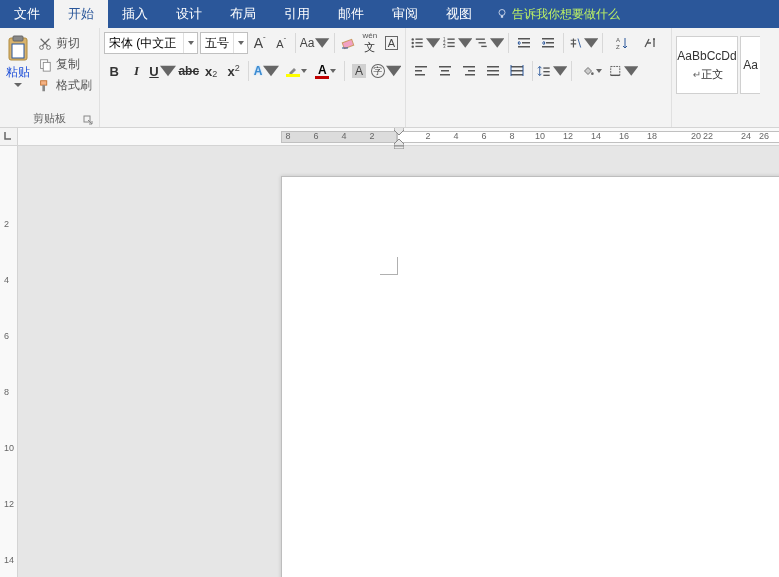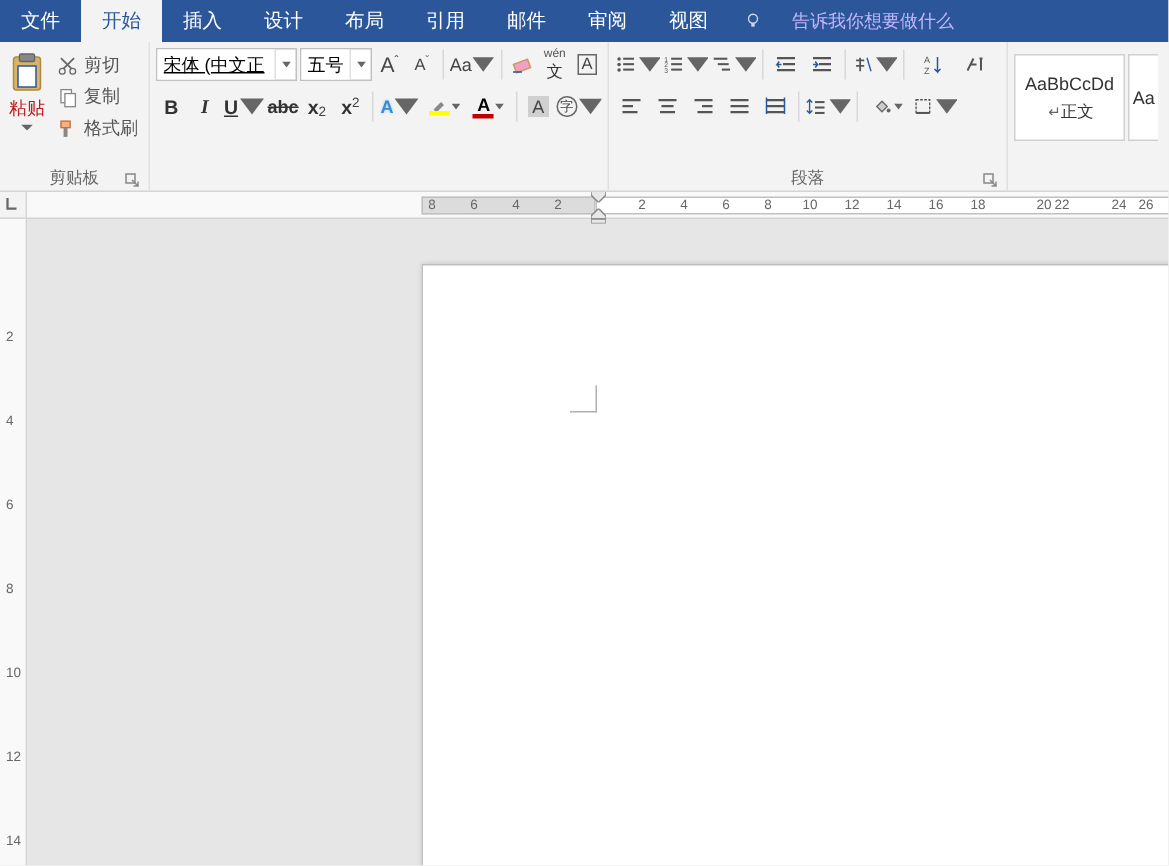--- a/index.html
+++ b/index.html
@@ -3,61 +3,61 @@
 <meta charset="utf-8">
 <style>
 * { margin: 0; padding: 0; box-sizing: border-box; font-family: "Microsoft YaHei", "Segoe UI", sans-serif; }
 body { background: #e6e6e6; width: 779px; height: 577px; overflow: hidden; font-size: 12px; }
 
 
 .menubar { background: #2b579a; height: 28px; display: flex; align-items: stretch; color: #fff; }
 .menu-item { padding: 0 14px; display: flex; align-items: center; font-size: 13px; cursor: pointer; }
 .menu-item.file { background: #2b579a; }
 .menu-item.active { background: #f3f3f3; color: #2b579a; }
-.tell-me { display: flex; align-items: center; padding: 0 10px; color: #c4b5fd; font-size: 12px; gap: 20px; }
+.tell-me { display: flex; align-items: center; padding: 0 10px; color: #bef264; font-size: 12px; gap: 4px; }
 .bulb { width: 12px; height: 12px; }
 
 
 .ribbon { background: #f3f3f3; border-bottom: 1px solid #d4d4d4; height: 100px; display: flex; }
 .group { border-right: 1px solid #e0e0e0; display: flex; flex-direction: column; justify-content: space-between; padding: 4px 4px 0 4px; position: relative; }
 .group-body { display: flex; gap: 2px; }
 .group-label-row { display: flex; justify-content: center; align-items: center; height: 18px; color: #666; font-size: 11px; position: relative; }
 .group-label-row .launcher { position: absolute; right: 2px; bottom: 2px; width: 10px; height: 10px; }
 
 
 .paste-btn { width: 36px; display: flex; flex-direction: column; align-items: center; gap: 0; }
 .paste-icon-box { width: 28px; height: 28px; margin-top: 2px; }
-.paste-label { font-size: 12px; color: #b91c1c; margin-top: 2px; }
+.paste-label { font-size: 12px; color: #1d4ed8; margin-top: 2px; }
 .paste-dd { width: 8px; height: 4px; margin-top: 2px; }
 .clip-side { display: flex; flex-direction: column; gap: 2px; padding-top: 2px; }
 .clip-row { display: flex; align-items: center; gap: 4px; padding: 1px 4px; color: #555; font-size: 12px; white-space: nowrap; }
 .clip-row svg { width: 14px; height: 14px; }
 
 
 .font-rows { display: flex; flex-direction: column; gap: 6px; }
 .row { display: flex; align-items: center; gap: 2px; }
 .combo { display: flex; align-items: center; background: #fff; border: 1px solid #c0c0c0; height: 22px; }
 .combo input { border: none; outline: none; font-size: 12px; padding: 0 4px; height: 20px; }
 .combo .dd { width: 14px; height: 20px; display: flex; align-items: center; justify-content: center; border-left: 1px solid #e0e0e0; }
-.font-name input { width: 78px; text-decoration: underline; }
+.font-name input { width: 78px; }
 .font-size input { width: 32px; text-align: left; }
 .small-btn { width: 22px; height: 22px; display: flex; align-items: center; justify-content: center; color: #444; }
 .small-btn.dd-split { width: 30px; justify-content: center; gap: 1px; }
 .small-btn svg { width: 16px; height: 16px; }
 .btn-txt { font-size: 13px; font-weight: bold; color: #333; }
 .btn-sub { font-size: 9px; position: relative; top: 3px; }
 .btn-sup { font-size: 9px; position: relative; top: -3px; }
 .color-bar { width: 14px; height: 3px; margin-top: -1px; }
 .stack-btn { display: flex; flex-direction: column; align-items: center; justify-content: center; width: 22px; height: 22px; }
 
 
 
 
 .styles-body { display: flex; align-items: flex-start; gap: 0; padding-top: 4px; }
-.style-box { width: 74px; height: 58px; border: 1px solid #d0d0d0; background: #fff; display: flex; flex-direction: column; align-items: center; justify-content: center; gap: 4px; margin-right: 2px; }
+.style-box { width: 62px; height: 58px; border: 1px solid #d0d0d0; background: #fff; display: flex; flex-direction: column; align-items: center; justify-content: center; gap: 4px; margin-right: 2px; }
 .style-box.cut { width: 20px; overflow: hidden; border-right: none; }
 .style-sample { font-size: 12px; color: #333; }
 .style-name { font-size: 11px; color: #333; text-align: right; }
 .style-arrow { font-size: 10px; color: #666; margin-left: 2px; }
 
 
 .workspace { display: flex; height: calc(577px - 128px); }
 .left-gutter { width: 18px; background: #e6e6e6; border-right: 1px solid #d4d4d4; display: flex; flex-direction: column; }
 .left-gutter .tab-stub { height: 18px; border-bottom: 1px solid #d4d4d4; background: #f3f3f3; }
 .v-ruler { flex: 1; background: #f9f9f9; position: relative; }
@@ -401,27 +401,20 @@
         <div class="small-btn dd-split">
             <svg viewBox="0 0 16 16">
               <rect x="3" y="3" width="10" height="10" fill="none" stroke="#555" stroke-dasharray="2 1"></rect>
               <rect x="3" y="12" width="10" height="1.5" fill="#555"></rect>
             </svg>
             <svg class="dd-tri" viewBox="0 0 6 4">
               <path d="M0 0 L3 4 L6 0" fill="#666"></path>
             </svg>
           </div>
       </div>
-    </div>
-    <div class="group-label-row">
-      <span>段落</span>
-      <svg class="launcher" viewBox="0 0 10 10">
-          <rect x="1" y="1" width="6" height="6" fill="none" stroke="#888"></rect>
-          <path d="M5 5 L9 9 M9 6 V9 H6" stroke="#888" fill="none"></path>
-        </svg>
     </div>
   </div>
 
   <div class="group" style="flex:1;border-right:none">
     <div class="styles-body">
       <div class="style-box">
         <span class="style-sample">AaBbCcDd</span>
         <span class="style-name"><span class="style-arrow">↵</span><span>正文</span></span>
       </div>
       <div class="style-box cut">

